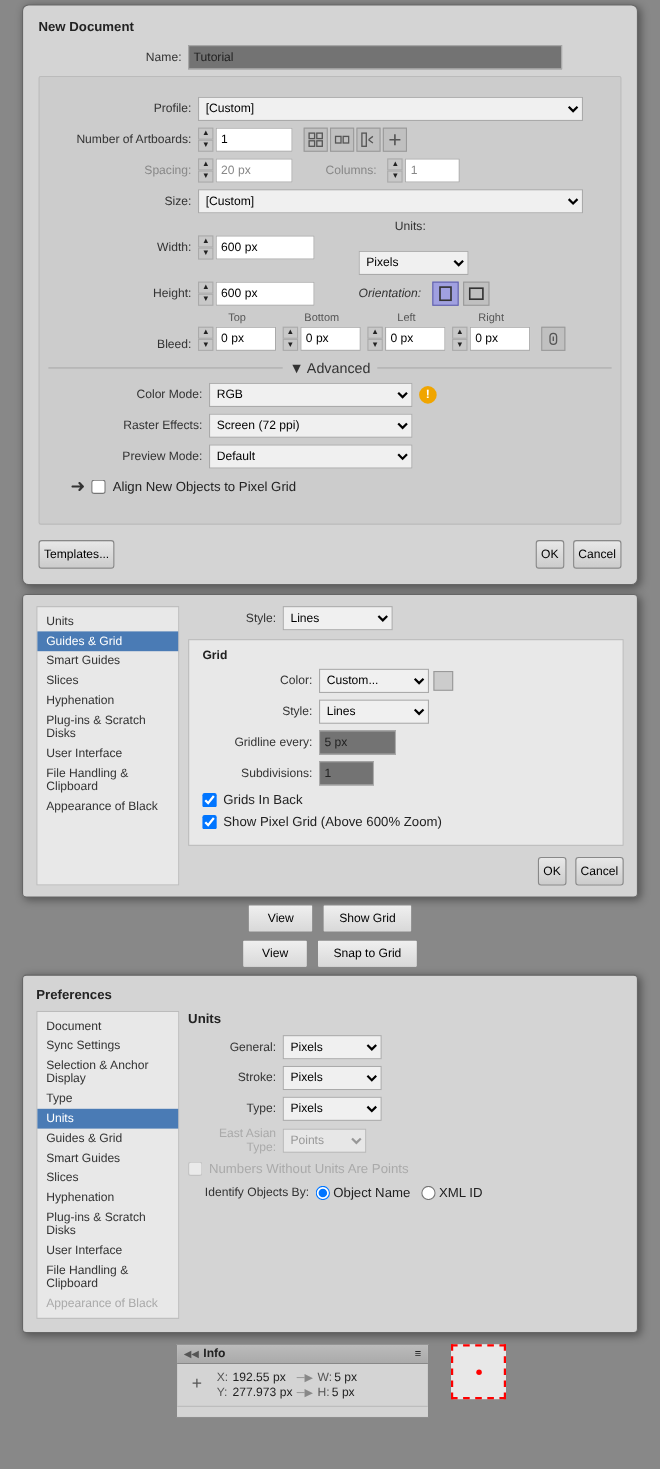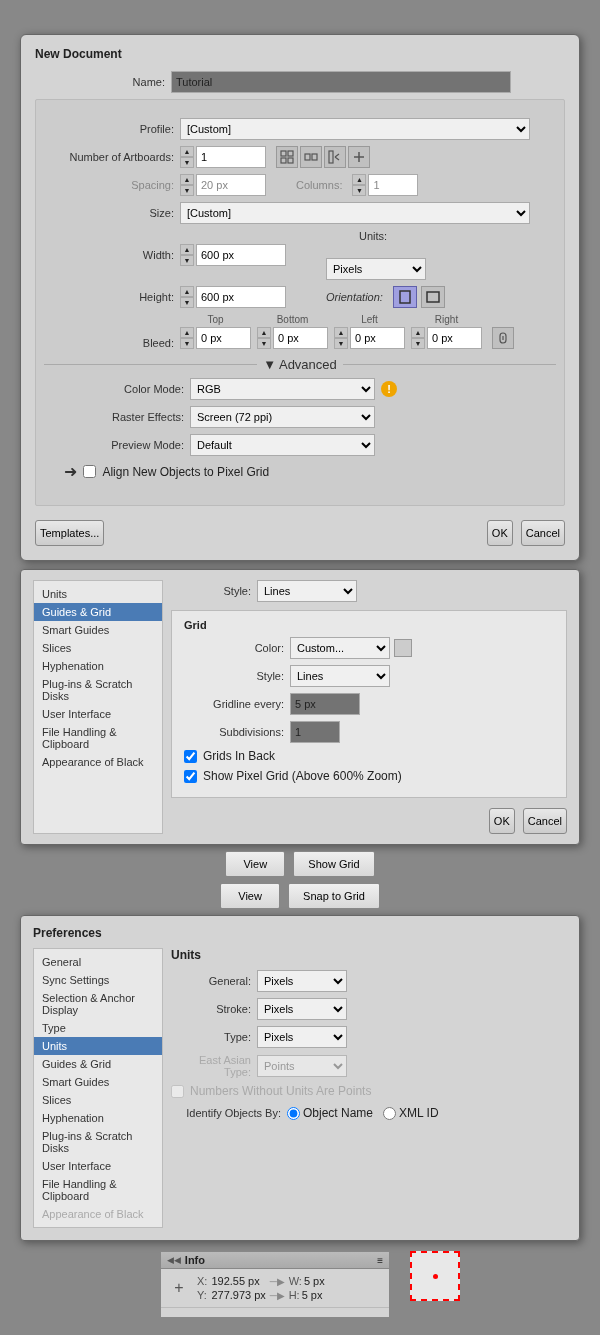--- a/index.html
+++ b/index.html
@@ -9,21 +9,21 @@
       font-size: 12px;
       color: #222;
       width: 600px;
     }
 
     
     .dialog {
       background: #d4d4d4;
       border: 1px solid #666;
       border-radius: 6px;
-      margin: 34px auto 8px auto;
+      margin: 4px auto 8px auto;
       width: 560px;
       padding: 12px 14px 14px 14px;
       box-shadow: 2px 2px 8px rgba(0,0,0,0.4);
     }
     .dialog-title {
       font-size: 12px;
       font-weight: bold;
       color: #222;
       margin-bottom: 10px;
     }
@@ -693,21 +693,21 @@
 <div class="menu-row">
   <button class="menu-btn">View</button>
   <button class="menu-action-btn">Snap to Grid</button>
 </div>
 
 <div class="units-prefs-dialog">
   <div class="prefs-title">Preferences</div>
   <div class="prefs-body">
 
     <div class="prefs-sidebar">
-      <div class="prefs-sidebar-item">General</div>
+      <div class="prefs-sidebar-item">Document</div>
       <div class="prefs-sidebar-item">Sync Settings</div>
       <div class="prefs-sidebar-item">Selection &amp; Anchor Display</div>
       <div class="prefs-sidebar-item">Type</div>
       <div class="prefs-sidebar-item active">Units</div>
       <div class="prefs-sidebar-item">Guides &amp; Grid</div>
       <div class="prefs-sidebar-item">Smart Guides</div>
       <div class="prefs-sidebar-item">Slices</div>
       <div class="prefs-sidebar-item">Hyphenation</div>
       <div class="prefs-sidebar-item">Plug-ins &amp; Scratch Disks</div>
       <div class="prefs-sidebar-item">User Interface</div>
@@ -734,21 +734,21 @@
 
       <div class="form-row">
         <div class="form-label" style="width:80px;">Type:</div>
         <select class="form-select" style="width:90px;">
           <option>Pixels</option>
         </select>
       </div>
 
       <div class="form-row">
         <div class="form-label" style="width:80px; color:#aaa;">East Asian Type:</div>
-        <select class="form-select" style="width:90px;" disabled="">
+        <select class="form-select" style="width:76px;" disabled="">
           <option>Points</option>
         </select>
       </div>
 
       <div class="checkbox-row">
         <input type="checkbox" disabled="" style="">
         <span style="color:#aaa;">Numbers Without Units Are Points</span>
       </div>
 
       <div class="form-row" style="margin-top:8px; align-items:center;">

